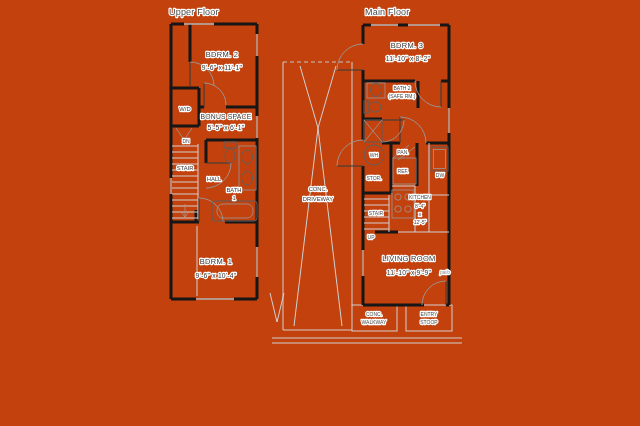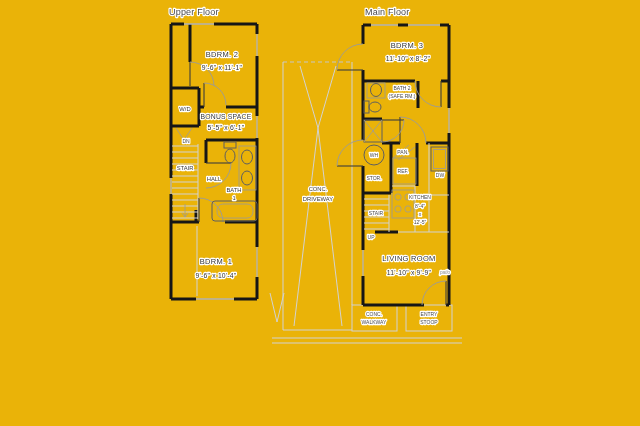--- a/index.html
+++ b/index.html
@@ -1,16 +1,16 @@
 <!DOCTYPE html>
 <html><head>
 <meta charset="utf-8">
 <style>
   html,body{margin:0;padding:0;background:#ffffff;}
-  #canvas{position:relative;width:640px;height:426px;background:#eab308;overflow:hidden;
+  #canvas{position:relative;width:640px;height:426px;background:#c2410c;overflow:hidden;
           font-family:"Liberation Sans", sans-serif;}
   svg{position:absolute;left:0;top:0;}
   .wall{stroke:#161616;stroke-width:3;fill:none;}
   .win{stroke:#b3b3b3;stroke-width:1.3;fill:none;}
   .fix{stroke:#5f5f5f;stroke-width:1;fill:none;}
   .fixl{stroke:#9a9a9a;stroke-width:.8;fill:none;}
   .lite{stroke:#d2d2d2;stroke-width:1;fill:none;}
   .lited{stroke:#c6c6c6;stroke-width:1;fill:none;stroke-dasharray:4 3;}
   .arc{stroke:#9a9a9a;stroke-width:.9;fill:none;}
   .leaf{stroke:#3c3c3c;stroke-width:1.1;fill:none;}

